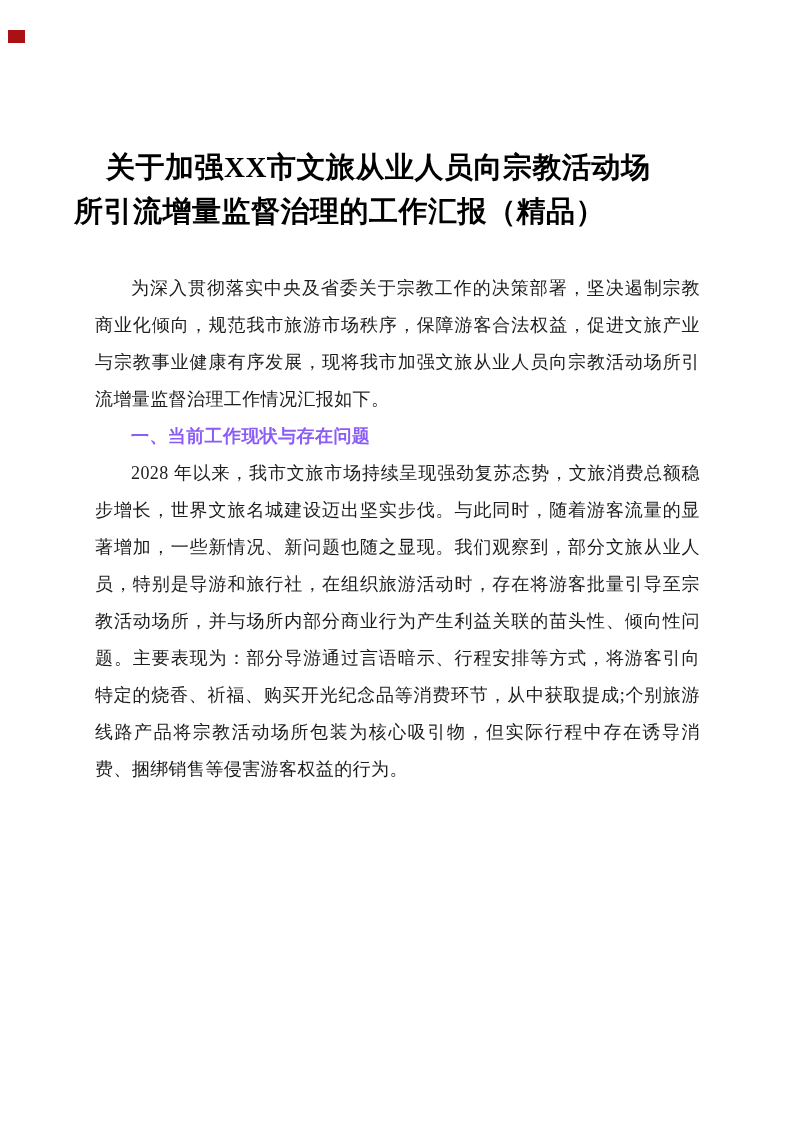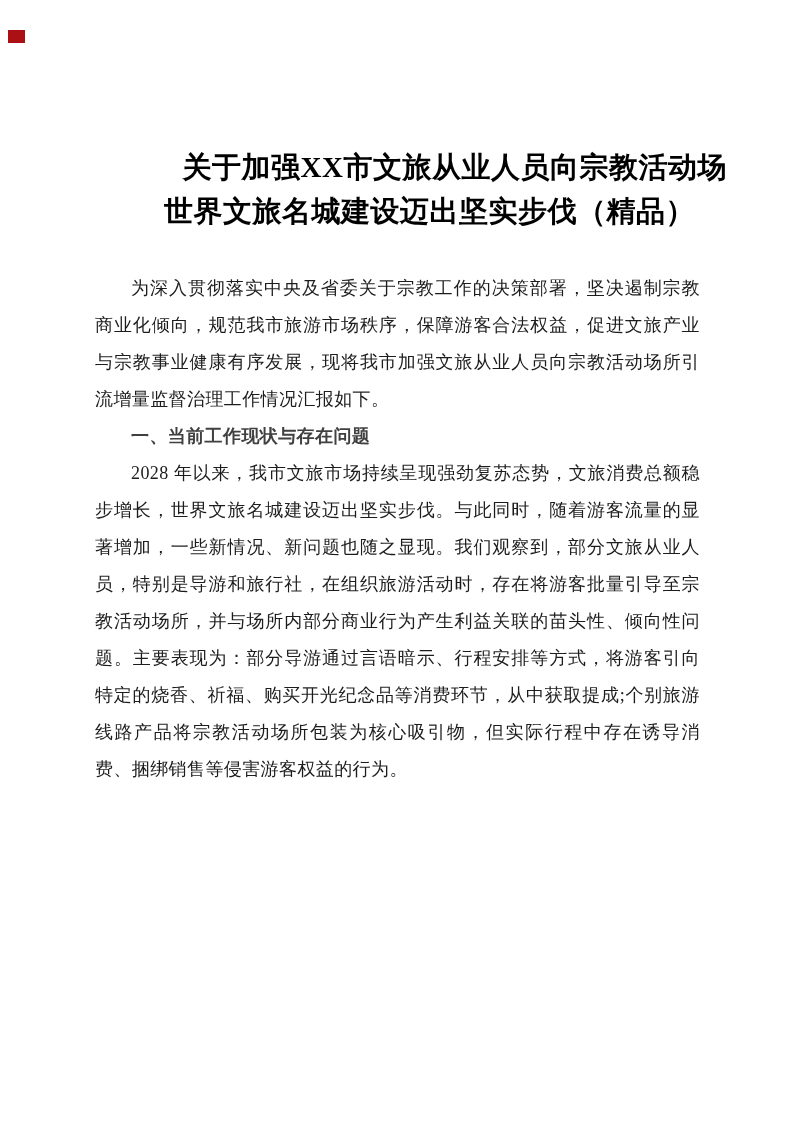--- a/index.html
+++ b/index.html
@@ -24,52 +24,52 @@
     height: 13px;
     background: #aa1014;
   }
   .doc-title {
     margin-top: 145px;
     padding: 0 86px;
     font-size: 29px;
     line-height: 44px;
     font-weight: 700;
     color: #000000;
-    text-align: right;
+    text-align: left;
     letter-spacing: 0.5px;
   }
   .doc-title .line1 { transform: translateX(20px); }
   .doc-title .line2 { transform: translateX(-12px); }
   .doc-body {
     margin-top: 37px;
     padding: 0 93px 0 95px;
     font-size: 18px;
     line-height: 37px;
     text-align: justify;
     letter-spacing: 0.4px;
   }
   .para {
     margin: 0;
     text-indent: 2em;
   }
   .heading {
     font-weight: 700;
-    color: #404040;
+    color: #8b5cf6;
   }
 </style>
 </head>
 <body>
 
 <div class="page">
 
   <div class="corner-mark"></div>
 
   <div class="doc-title">
     <div class="line1">关于加强XX市文旅从业人员向宗教活动场</div>
-    <div class="line2">世界文旅名城建设迈出坚实步伐（精品）</div>
+    <div class="line2">所引流增量监督治理的工作汇报（精品）</div>
   </div>
 
   <div class="doc-body">
     <p class="para">为深入贯彻落实中央及省委关于宗教工作的决策部署，坚决遏制宗教商业化倾向，规范我市旅游市场秩序，保障游客合法权益，促进文旅产业与宗教事业健康有序发展，现将我市加强文旅从业人员向宗教活动场所引流增量监督治理工作情况汇报如下。</p>
     <p class="para heading">一、当前工作现状与存在问题</p>
     <p class="para">2028 年以来，我市文旅市场持续呈现强劲复苏态势，文旅消费总额稳步增长，世界文旅名城建设迈出坚实步伐。与此同时，随着游客流量的显著增加，一些新情况、新问题也随之显现。我们观察到，部分文旅从业人员，特别是导游和旅行社，在组织旅游活动时，存在将游客批量引导至宗教活动场所，并与场所内部分商业行为产生利益关联的苗头性、倾向性问题。主要表现为：部分导游通过言语暗示、行程安排等方式，将游客引向特定的烧香、祈福、购买开光纪念品等消费环节，从中获取提成;个别旅游线路产品将宗教活动场所包装为核心吸引物，但实际行程中存在诱导消费、捆绑销售等侵害游客权益的行为。</p>
   </div>
 
 </div>
 

